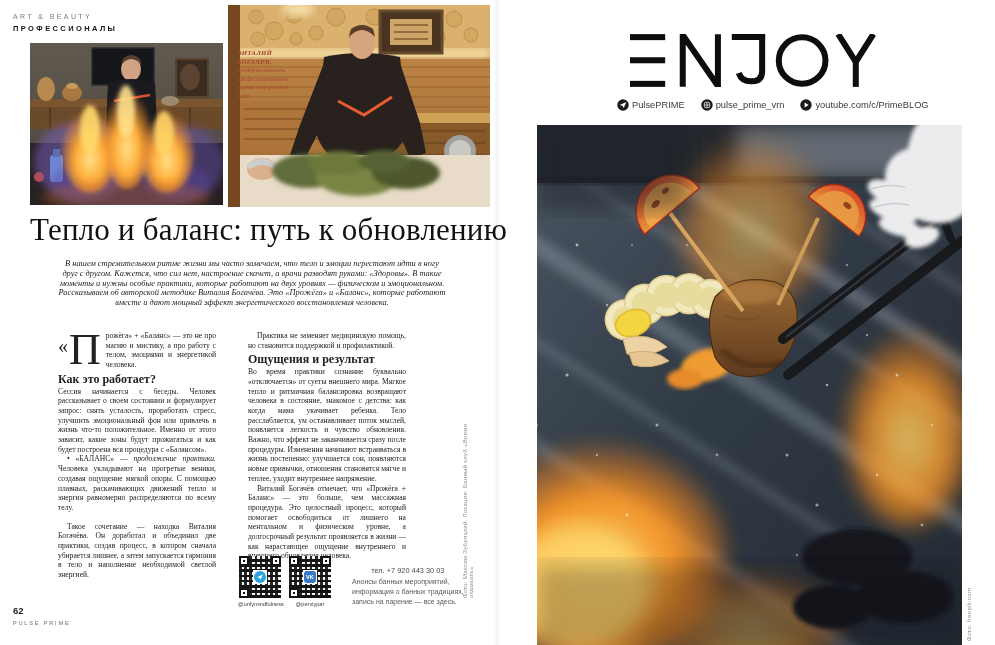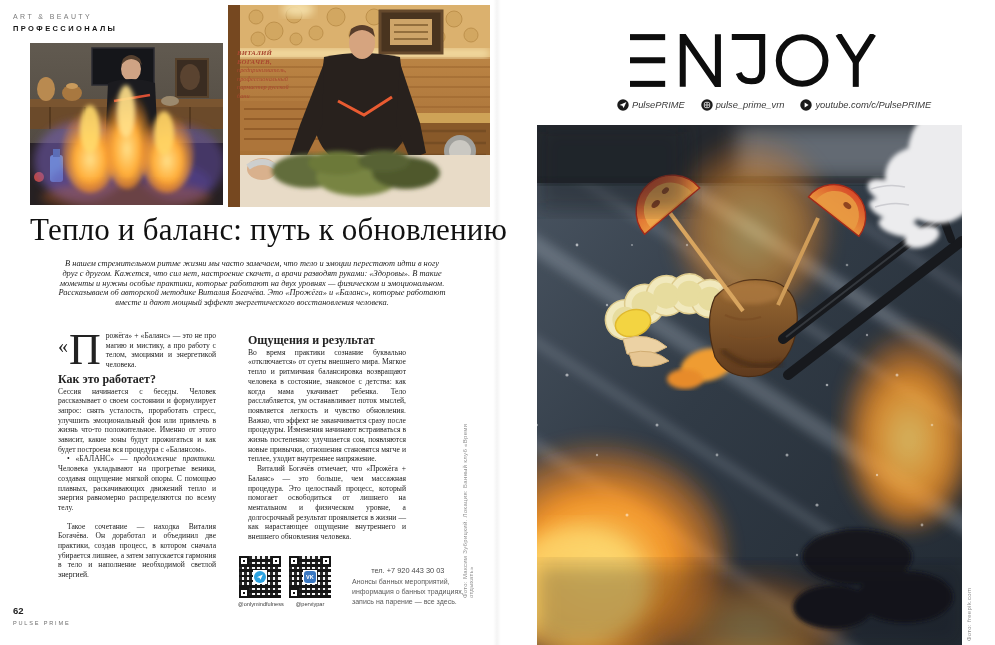--- a/index.html
+++ b/index.html
@@ -62,21 +62,21 @@
   .vcl{left:462px;top:398px;height:200px;}
   .vcr{left:966px;top:543px;height:98px;}
   .pagenum{left:13px;top:605px;font-family:"Liberation Sans",sans-serif;font-size:9.5px;font-weight:700;color:#222;}
   .mag{left:13px;top:620px;font-family:"Liberation Sans",sans-serif;font-size:5.6px;letter-spacing:1.8px;color:#6e6e6e;}
   .gutter{left:493px;top:0;width:8px;height:645px;
           background:linear-gradient(90deg,rgba(0,0,0,0),rgba(0,0,0,.045),rgba(0,0,0,0));}
 
   
   .logo{left:630px;top:34px;width:248px;height:53px;}
   .socialrow{left:617px;top:98px;width:360px;height:14px;display:flex;gap:16px;align-items:center;
-             font-family:"Liberation Sans",sans-serif;font-size:9.3px;color:#3a3a3a;font-style:italic;}
+             font-family:"Liberation Sans",sans-serif;font-size:9.3px;color:#3a3a3a;}
   .socitem{display:flex;align-items:center;gap:3px;white-space:nowrap;}
   .foodwrap{left:537px;top:125px;width:425px;height:520px;overflow:hidden;background:#2e3842;}
 </style>
 </head>
 <body>
 
 <div id="spread">
 
   <div class="abs eyebrow">ART &amp; BEAUTY</div>
   <div class="abs section">ПРОФЕССИОНАЛЫ</div>
@@ -222,20 +222,21 @@
     <p>
       <span class="dropq">«</span><span class="dropcap">П</span><span>рожёга» + «Баланс» — это не про магию и мистику, а про работу с телом, эмоциями и энергетикой человека.</span>
     </p>
     <p class="subhead">Как это работает?</p>
     <p>Сессия начинается с беседы. Человек рассказывает о своем состоянии и формулирует запрос: снять усталость, проработать стресс, улучшить эмоциональный фон или привлечь в жизнь что-то положительное. Именно от этого зависит, какие зоны будут прожигаться и как будет построена вся процедура с «Балансом».</p>
     <p class="ind"><span>• «БАЛАНС» — </span><em>продолжение практики.</em><span> Человека укладывают на прогретые веники, создавая ощущение мягкой опоры. С помощью плавных, раскачивающих движений тепло и энергия равномерно распределяются по всему телу.</span></p>
     <p class="ind gap">Такое сочетание — находка Виталия Богачёва. Он доработал и объединил две практики, создав процесс, в котором сначала убирается лишнее, а затем запускается гармония в тело и наполнение необходимой светлой энергией.</p>
   </div>
 
   <div class="abs col col2">
+    <p class="ind">Практика не заменяет медицинскую помощь, но становится поддержкой и профилактикой.</p>
     <p class="subhead">Ощущения и результат</p>
     <p>Во время практики сознание буквально «отключается» от суеты внешнего мира. Мягкое тепло и ритмичная балансировка возвращают человека в состояние, знакомое с детства: как когда мама укачивает ребенка. Тело расслабляется, ум останавливает поток мыслей, появляется легкость и чувство обновления. Важно, что эффект не заканчивается сразу после процедуры. Изменения начинают встраиваться в жизнь постепенно: улучшается сон, появляются новые привычки, отношения становятся мягче и теплее, уходит внутреннее напряжение.</p>
     <p class="ind">Виталий Богачёв отмечает, что «Прожёга + Баланс» — это больше, чем массажная процедура. Это целостный процесс, который помогает освободиться от лишнего на ментальном и физическом уровне, а долгосрочный результат проявляется в жизни — как нарастающее ощущение внутреннего и внешнего обновления человека.</p>
   </div>
 
   <div class="abs qrrow">
     <div class="qrbox" style="left:0;">
       <div class="qr">
         <div class="qf tl"></div>
         <div class="qf tr"></div>
@@ -308,21 +309,21 @@
         <rect x="3.6" y="3.6" width="5.8" height="5.8" rx="1.6" fill="none" stroke="#fff" stroke-width=".9"></rect>
         <circle cx="6.5" cy="6.5" r="1.3" fill="none" stroke="#fff" stroke-width=".9"></circle>
       </svg>
       <span>pulse_prime_vrn</span>
     </span>
     <span class="socitem">
       <svg width="12" height="12" viewBox="0 0 13 13">
         <circle cx="6.5" cy="6.5" r="6.2" fill="#1a1a1a"></circle>
         <path d="M5,3.9 L9.3,6.5 L5,9.1 Z" fill="#fff"></path>
       </svg>
-      <span>youtube.com/c/PulsePRIME</span>
+      <span>youtube.com/c/PrimeBLOG</span>
     </span>
   </div>
 
   <div class="abs foodwrap">
     <svg width="425" height="520" viewBox="0 0 425 520">
       <defs>
         <linearGradient id="slate" x1="0" y1="0" x2="1" y2="1">
           <stop offset="0" stop-color="#4b5663"></stop>
             <stop offset=".45" stop-color="#313b46"></stop>
           <stop offset="1" stop-color="#222a33"></stop>

